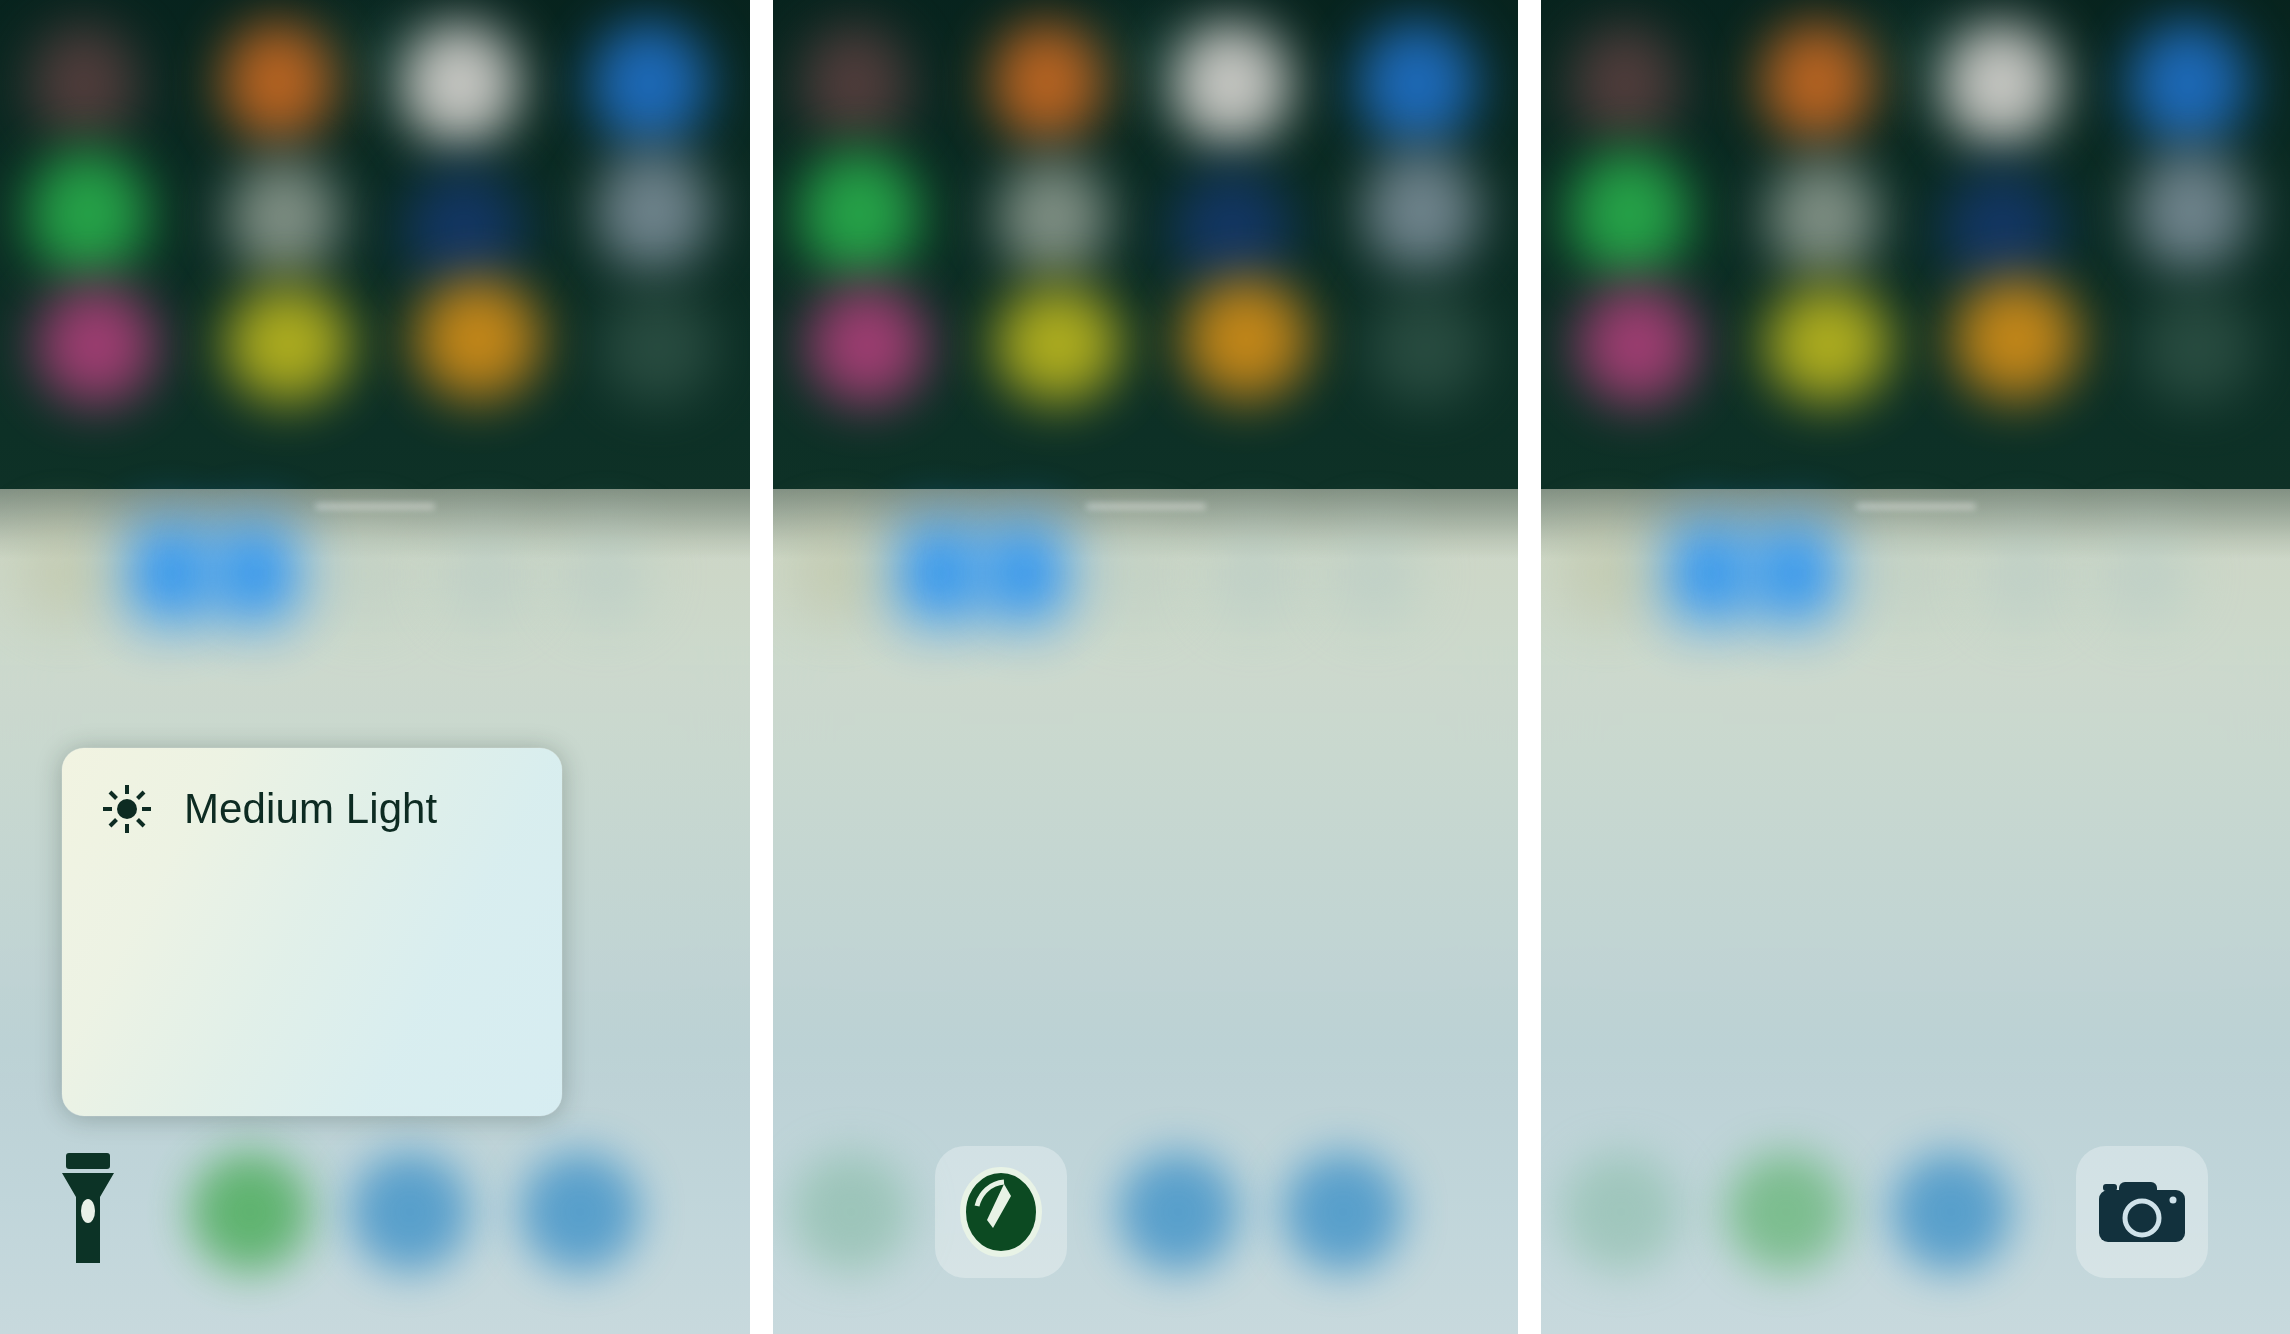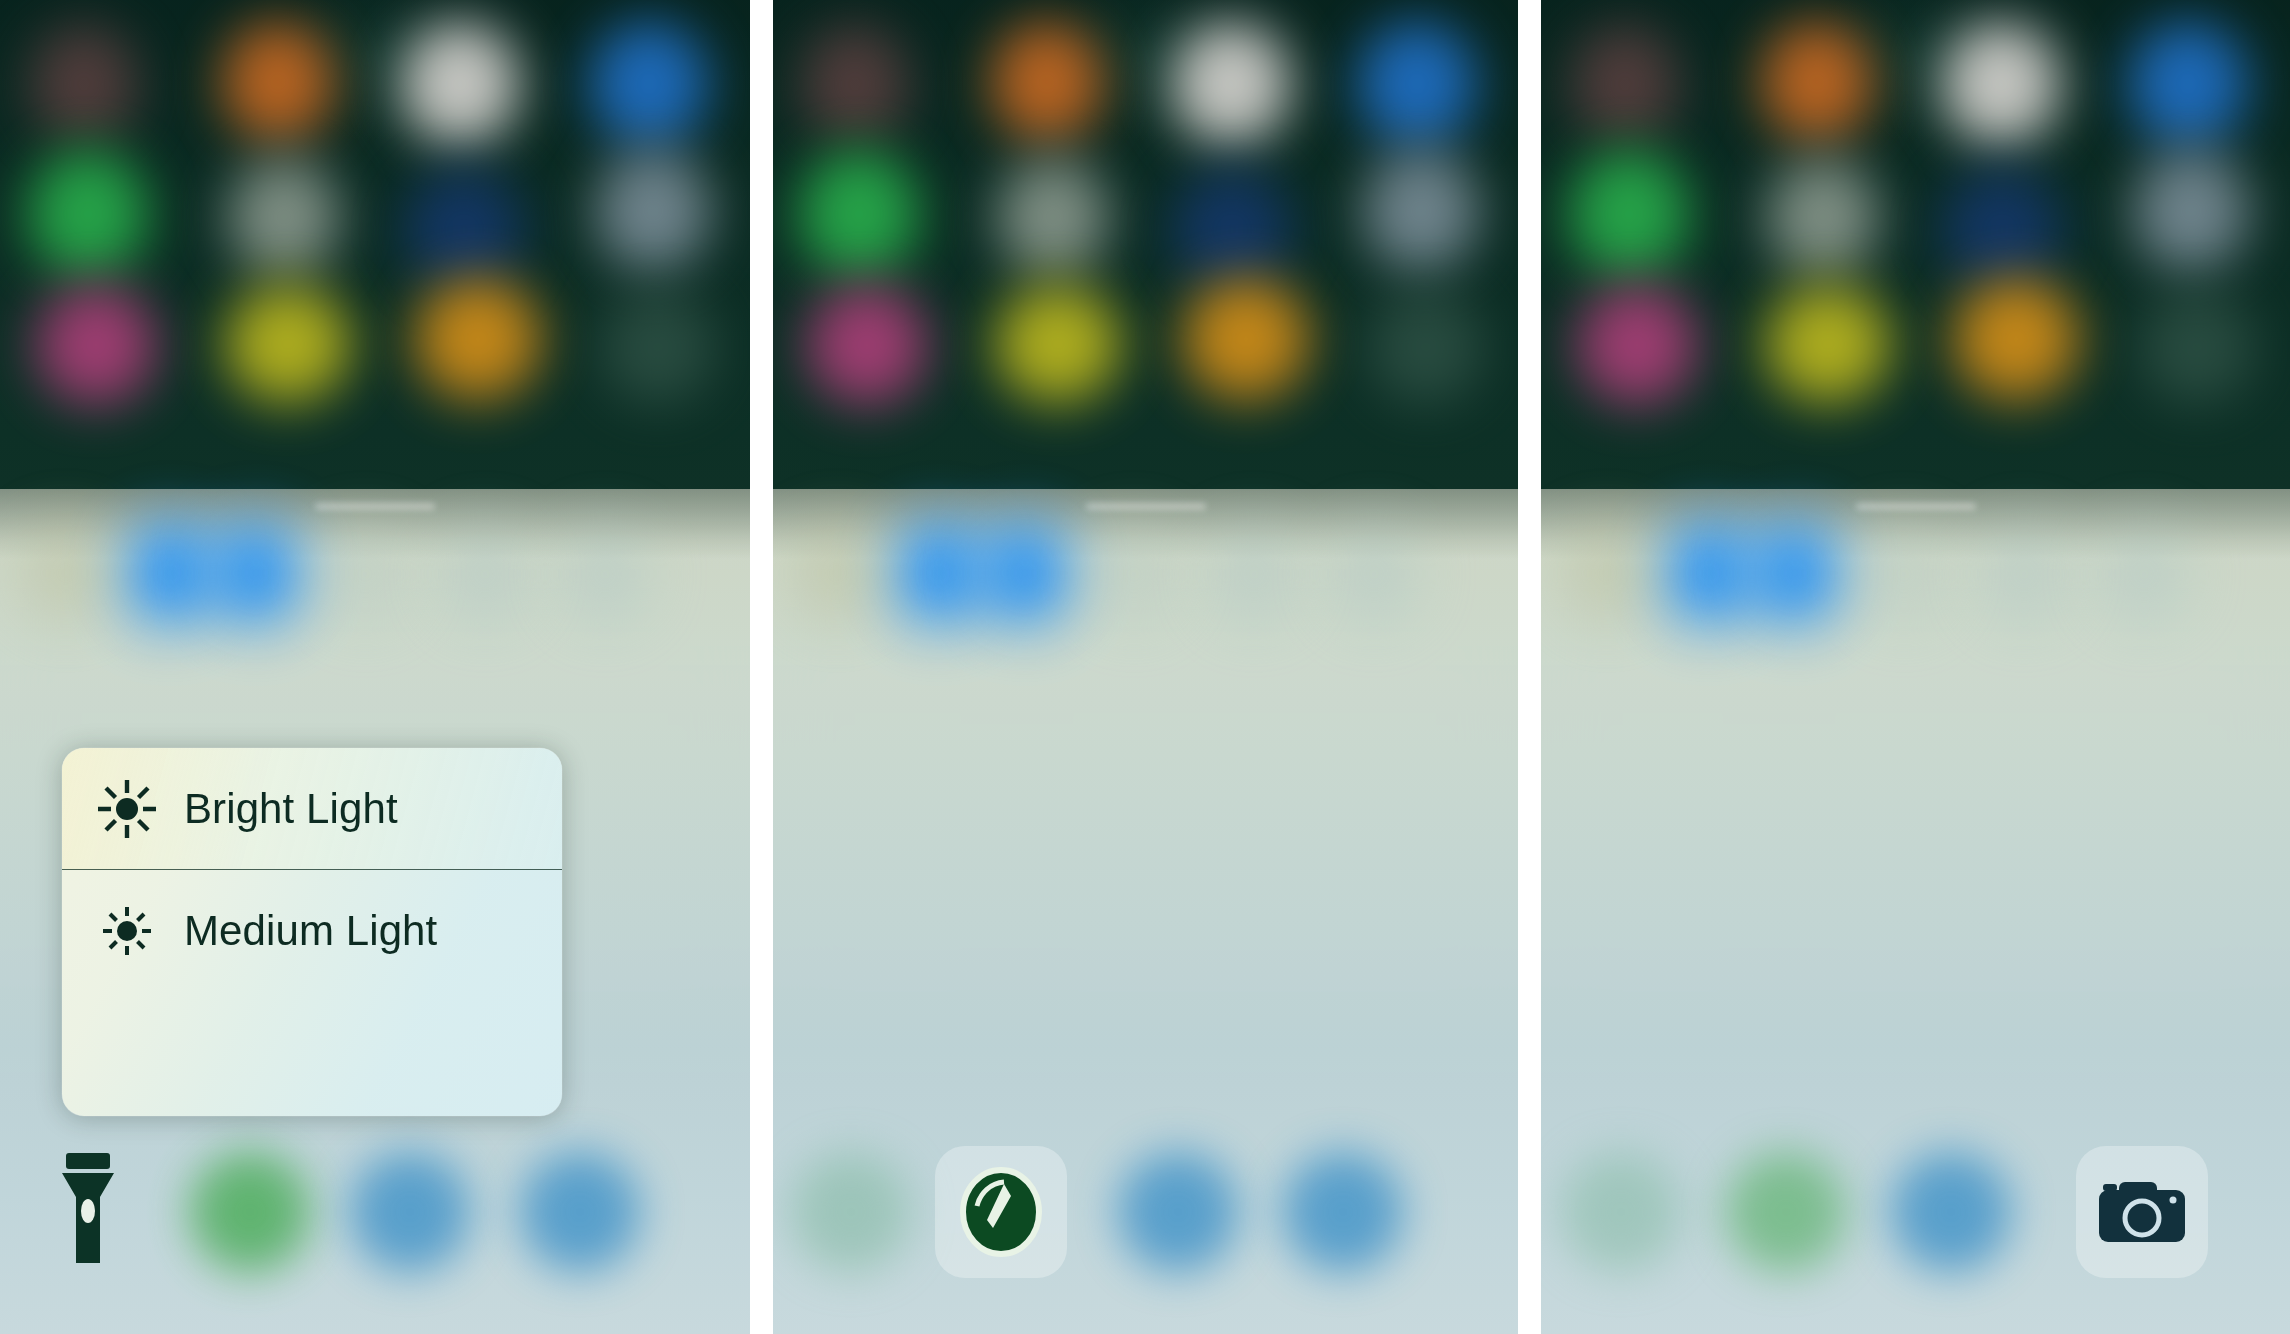--- a/index.html
+++ b/index.html
@@ -134,38 +134,20 @@
             <rect x="14" y="0" width="44" height="16" rx="3" fill="#0c3326"></rect>
             <path d="M10 20 L62 20 L48 44 L48 104 L24 104 L24 44 Z" fill="#0c3326"></path>
             <rect x="24" y="96" width="24" height="14" fill="#0c3326"></rect>
             <ellipse cx="36" cy="58" rx="7" ry="12" fill="#e9f1e8"></ellipse>
           </svg>
         </div>
       </div>
     </div>
 
     <div class="menu m1">
-      <div class="menu-row left hl">
-        <span class="menu-icon">
-          <svg width="62" height="62" viewBox="0 0 62 62">
-            <circle cx="31" cy="31" r="11" fill="#0d2b22"></circle>
-            <g stroke="#0d2b22" stroke-width="4.4" stroke-linecap="butt">
-              <line x1="31" y1="2" x2="31" y2="15"></line>
-                <line x1="31" y1="47" x2="31" y2="60"></line>
-              <line x1="2" y1="31" x2="15" y2="31"></line>
-                <line x1="47" y1="31" x2="60" y2="31"></line>
-              <line x1="10" y1="10" x2="19.5" y2="19.5"></line>
-                <line x1="42.5" y1="42.5" x2="52" y2="52"></line>
-              <line x1="52" y1="10" x2="42.5" y2="19.5"></line>
-                <line x1="19.5" y1="42.5" x2="10" y2="52"></line>
-            </g>
-          </svg>
-        </span>
-        <span class="menu-label">Bright Light</span>
-      </div>
       <div class="menu-row left">
         <span class="menu-icon">
           <svg width="62" height="62" viewBox="0 0 62 62">
             <circle cx="31" cy="31" r="10" fill="#0d2b22"></circle>
             <g stroke="#0d2b22" stroke-width="4" stroke-linecap="butt">
               <line x1="31" y1="7" x2="31" y2="16"></line>
                 <line x1="31" y1="46" x2="31" y2="55"></line>
               <line x1="7" y1="31" x2="16" y2="31"></line>
                 <line x1="46" y1="31" x2="55" y2="31"></line>
               <line x1="14" y1="14" x2="20.5" y2="20.5"></line>

